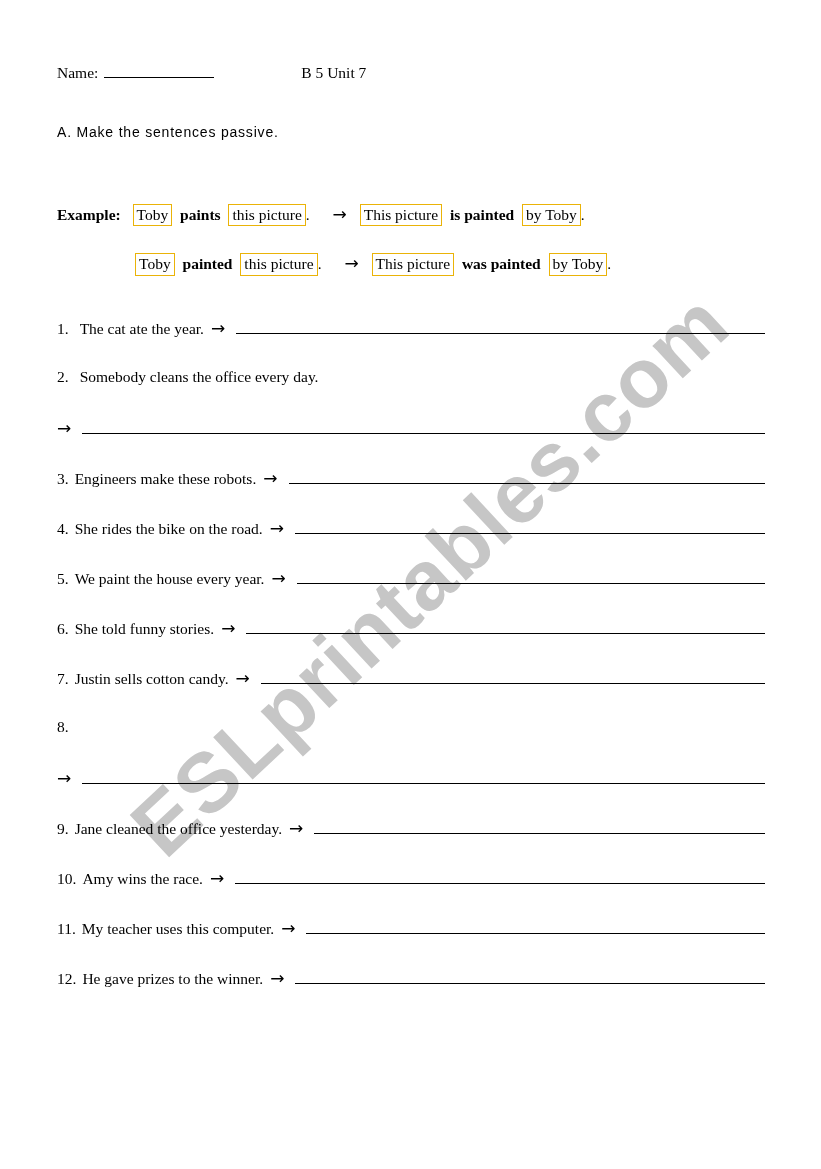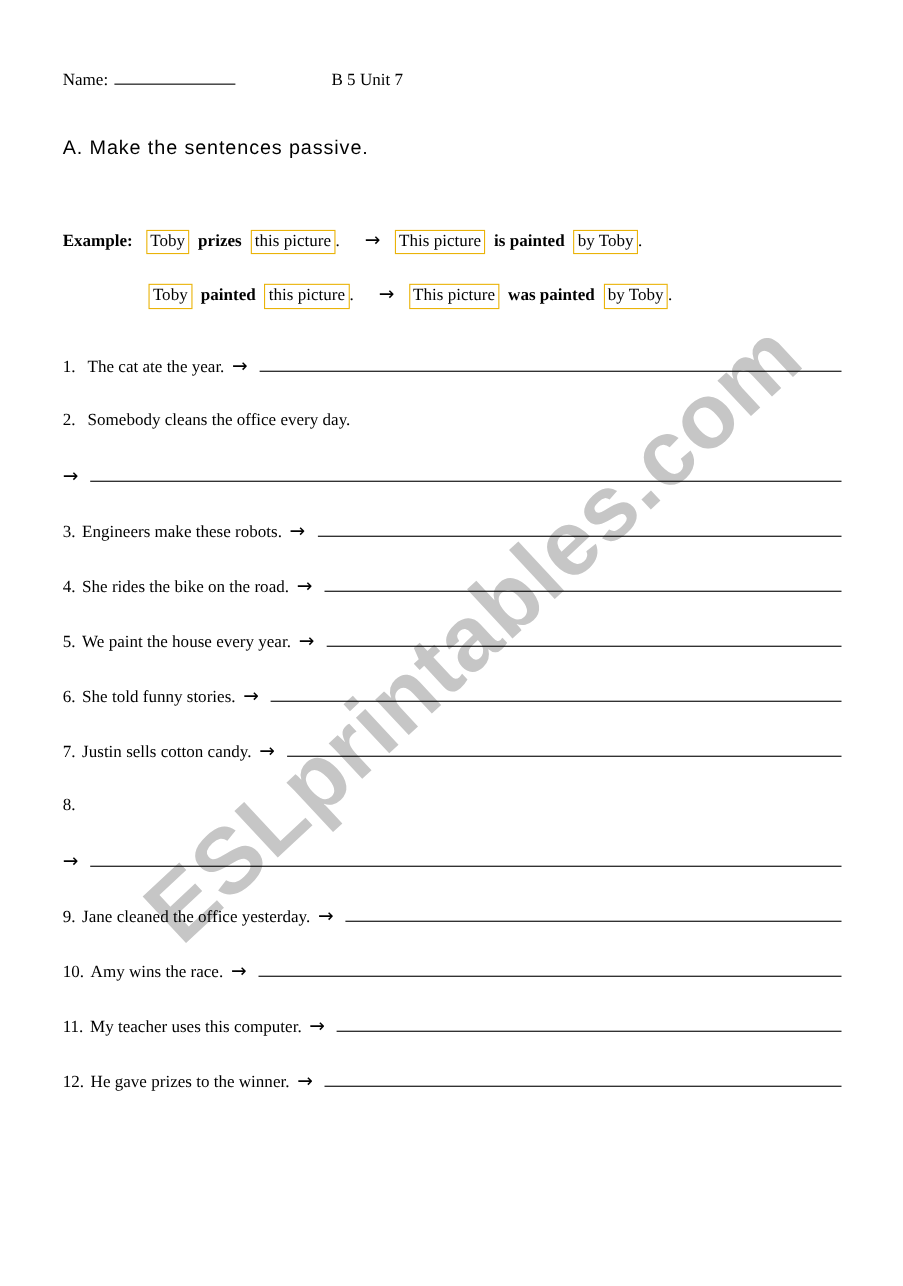--- a/index.html
+++ b/index.html
@@ -44,21 +44,21 @@
     margin-left: 6px;
     margin-bottom: -3px;
     align-self: baseline;
     height: 1px;
   }
   .unit-label { margin-left: 87px; }
   
   .section-title {
     margin-top: 42px;
     font-family: "Liberation Sans", sans-serif;
-    font-size: 18px;
+    font-size: 14px;
     letter-spacing: 0.8px;
   }
   
   .example-block { margin-top: 64px; }
   .ex-row { white-space: nowrap; }
   .ex-row2 { margin-top: 27px; padding-left: 78px; }
   .boxed {
     display: inline-block;
     border: 1px solid #eab308;
     padding: 0px 3px 1px 3px;
@@ -106,21 +106,21 @@
       <span class="name-blank"></span>
       <span class="unit-label">B 5 Unit 7</span>
     </div>
 
     <div class="section-title">A. Make the sentences passive.</div>
 
     <div class="example-block">
       <div class="ex-row">
         <span class="ex-label">Example:</span>
         <span class="boxed seg">Toby</span>
-        <span class="bold seg">prizes</span>
+        <span class="bold seg">paints</span>
         <span class="boxed seg">this picture</span><span class="period">.</span>
         <span class="arrow ex-arrow">→</span>
         <span class="boxed seg seg-first">This picture</span>
         <span class="bold seg">is painted</span>
         <span class="boxed seg">by Toby</span><span class="period">.</span>
       </div>
       <div class="ex-row ex-row2">
         <span class="boxed seg seg-first">Toby</span>
         <span class="bold seg">painted</span>
         <span class="boxed seg">this picture</span><span class="period">.</span>

